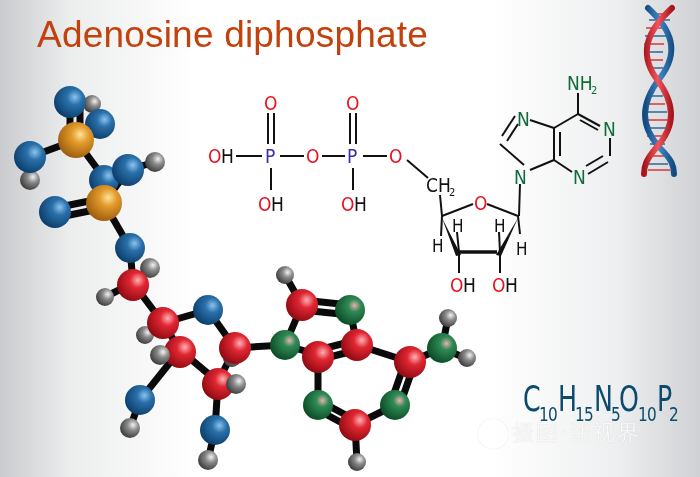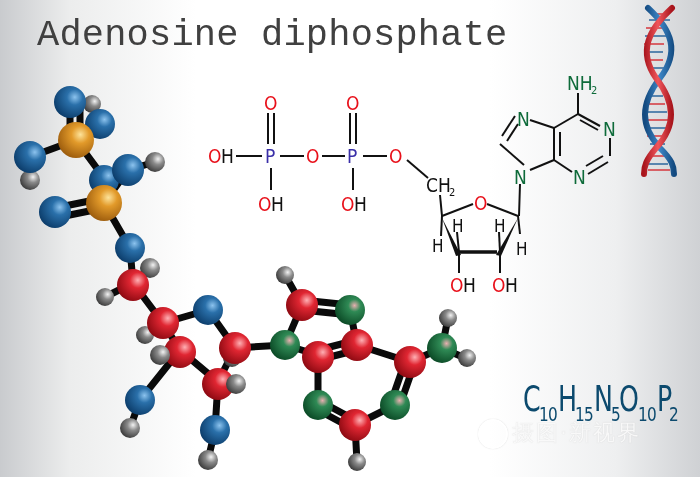--- a/index.html
+++ b/index.html
@@ -3,22 +3,22 @@
 <meta charset="utf-8">
 <style>
   html, body { margin: 0; padding: 0; }
   body {
     width: 700px; height: 477px; overflow: hidden; position: relative;
     background: linear-gradient(90deg, #c9cbce 0%, #eceded 10%, #ffffff 28%, #ffffff 70%, #eeeff0 88%, #cfd1d4 100%);
     font-family: "DejaVu Sans", sans-serif;
   }
   .title {
     position: absolute; left: 37px; top: 14px;
-    font-family: Liberation Mono, monospace;
-    font-size: 37px; color: #404040; letter-spacing: 0.2px;
+    font-family: Liberation Sans, sans-serif;
+    font-size: 37px; color: #c2410c; letter-spacing: 0.2px;
     white-space: nowrap;
   }
   svg.scene { position: absolute; left: 0; top: 0; }
   .formula {
     position: absolute; left: 523px; top: 378px;
     font-family: "DejaVu Sans Condensed", "DejaVu Sans", sans-serif;
     color: #0c4a6e; font-size: 36px; white-space: nowrap; letter-spacing: -1px;
   }
   .formula .sym { display: inline-block; transform: scaleX(0.78); transform-origin: left; margin-right: -6px; }
   .formula sub { font-size: 20px; vertical-align: -10px; display: inline-block; transform: scaleX(0.85); transform-origin: left; margin-right: -2px; }

